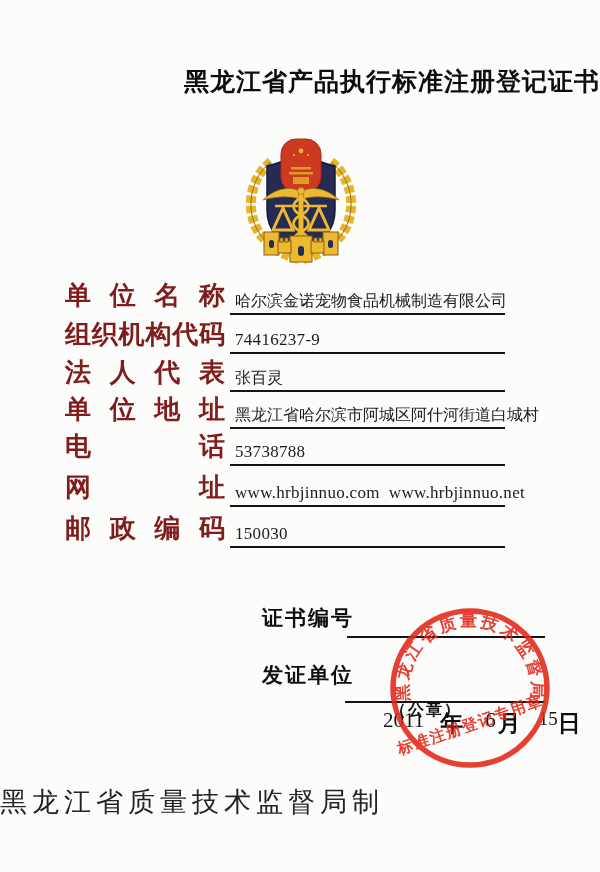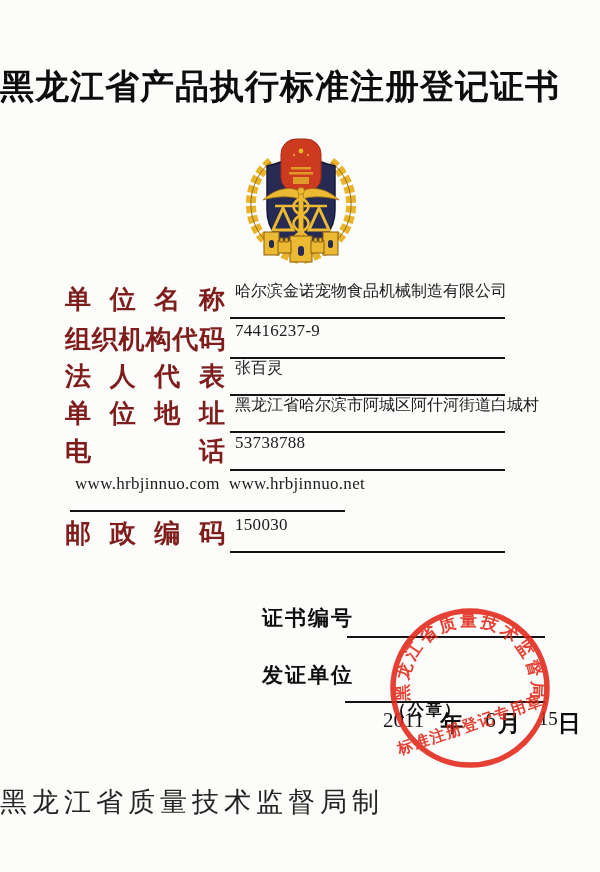--- a/index.html
+++ b/index.html
@@ -7,39 +7,39 @@
     position:relative;
     width:600px;height:872px;
     margin:0 auto;
     background:#fcfcfa;
     overflow:hidden;
     font-family:"Liberation Serif","DejaVu Serif",serif;
     color:#111;
   }
   .title{
     position:absolute;top:68px;left:0;width:100%;
-    text-align:left;
-    font-size:34px;font-weight:bold;letter-spacing:1px;
+    text-align:right;
+    font-size:25px;font-weight:bold;letter-spacing:1px;
     line-height:1.1;
     color:#0d0d0d;
   }
   .emblem{position:absolute;left:241px;top:136px;width:120px;height:128px;}
   
   .frow{position:absolute;left:65px;display:flex;align-items:flex-end;}
   .flabel{
     display:inline-block;width:160px;
     font-size:26px;font-weight:bold;line-height:1.15;
     text-align:justify;text-align-last:justify;
     margin-bottom:4px;color:#7f1d1d;
   }
   .fvalue{
     display:inline-block;width:270px;margin-left:5px;
     border-bottom:2px solid #141414;
     font-size:16px;line-height:1.25;
-    padding:0 0 16px 5px;
+    padding:0 0 2px 5px;
     white-space:pre;overflow:visible;
     color:#1b1b1b;
   }
   .fvalue.latin{font-size:17px;letter-spacing:.3px;}
   
   .cert-label{
     position:absolute;
     font-size:21px;font-weight:bold;letter-spacing:2px;color:#0e0e0e;
   }
   .cert-line{position:absolute;border-bottom:2px solid #141414;}
@@ -136,20 +136,21 @@
   </div>
   <div class="frow" style="top:358px">
     <span class="flabel">法人代表</span>
     <span class="fvalue">张百灵</span>
   </div>
   <div class="frow" style="top:432px">
     <span class="flabel">电话</span>
     <span class="fvalue latin">53738788</span>
   </div>
   <div class="frow" style="top:473px">
+    <span class="flabel">网址</span>
     <span class="fvalue latin">www.hrbjinnuo.com  www.hrbjinnuo.net</span>
   </div>
   <div class="frow" style="top:514px">
     <span class="flabel">邮政编码</span>
     <span class="fvalue latin">150030</span>
   </div>
 
   <div class="cert-label" style="left:262px;top:604px">证书编号</div>
   <div class="cert-line" style="left:347px;top:614px;width:198px;height:22px">
     <span></span>

